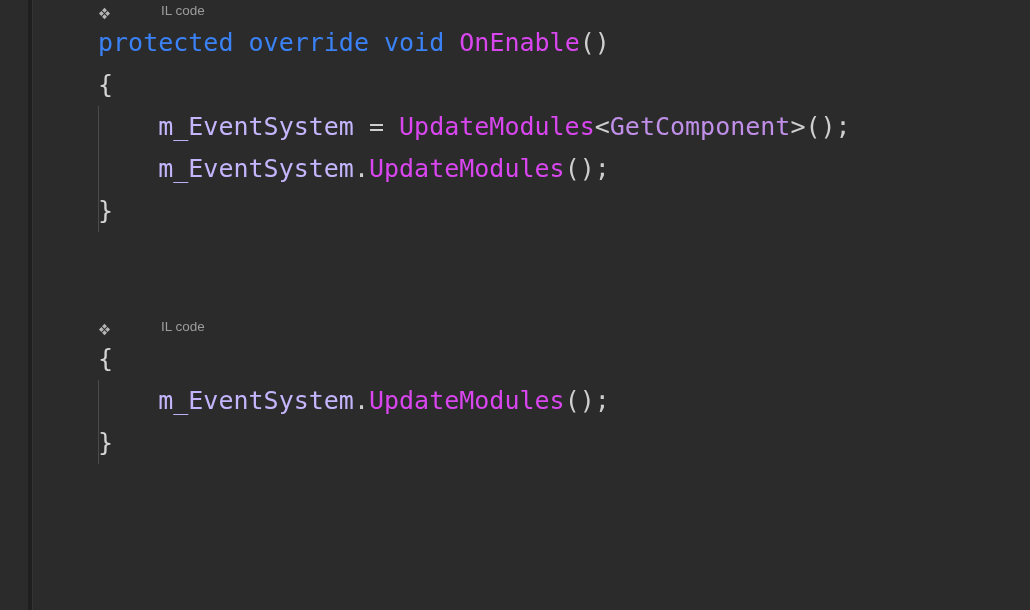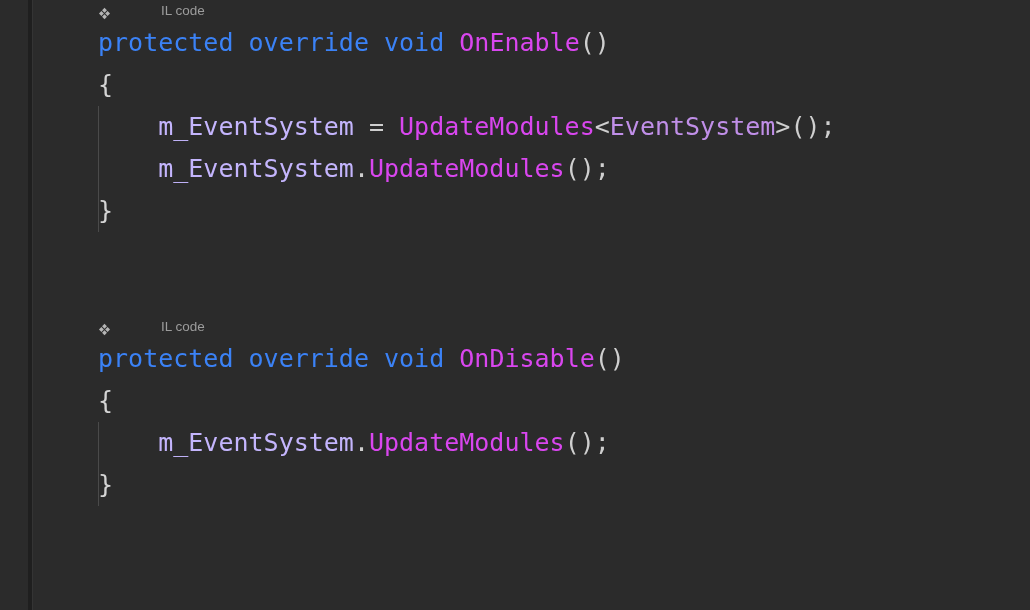--- a/index.html
+++ b/index.html
@@ -116,36 +116,35 @@
             <polygon points="4.2,5 7.2,8 4.2,11 1.2000000000000002,8" fill="#b5b5b5"></polygon>
             <polygon points="11.8,5 14.8,8 11.8,11 8.8,8" fill="#b5b5b5"></polygon>
             <polygon points="8,9 11,12 8,15 5,12" fill="#b5b5b5"></polygon>
           </svg></span>
         <span class="lens-label">IL code</span>
       </div>
       <div class="line"><span class="kw">protected</span><span class="pun"> </span><span class="kw">override</span><span class="pun"> </span><span class="kw">void</span><span class="pun"> </span><span class="mth">OnEnable</span><span class="pun">()</span></div>
       <div class="line"><span class="brc">{</span></div>
       <div style="position: relative;">
         <div class="guide" style="top: 0px; height: 126px;"></div>
-        <div class="line"><span class="pun">    </span><span class="var">m_EventSystem</span><span class="pun"> = </span><span class="mth">UpdateModules</span><span class="pun">&lt;</span><span class="typ">EventSystem</span><span class="pun">&gt;();</span></div>
+        <div class="line"><span class="pun">    </span><span class="var">m_EventSystem</span><span class="pun"> = </span><span class="mth">UpdateModules</span><span class="pun">&lt;</span><span class="typ">GetComponent</span><span class="pun">&gt;();</span></div>
         <div class="line"><span class="pun">    </span><span class="var">m_EventSystem</span><span class="pun">.</span><span class="mth">UpdateModules</span><span class="pun">();</span></div>
       </div>
       <div class="line"><span class="brc">}</span></div>
       <div class="line blank">&nbsp;</div>
       <div class="line blank">&nbsp;</div>
       <div class="lens">
         <span class="lens-icon"><svg viewBox="0 0 16 16" width="13" height="13">
             <polygon points="8,1 11,4 8,7 5,4" fill="#b5b5b5"></polygon>
             <polygon points="4.2,5 7.2,8 4.2,11 1.2000000000000002,8" fill="#b5b5b5"></polygon>
             <polygon points="11.8,5 14.8,8 11.8,11 8.8,8" fill="#b5b5b5"></polygon>
             <polygon points="8,9 11,12 8,15 5,12" fill="#b5b5b5"></polygon>
           </svg></span>
         <span class="lens-label">IL code</span>
       </div>
-      <div class="line"><span class="kw">protected</span><span class="pun"> </span><span class="kw">override</span><span class="pun"> </span><span class="kw">void</span><span class="pun"> </span><span class="mth">OnDisable</span><span class="pun">()</span></div>
       <div class="line"><span class="brc">{</span></div>
       <div style="position: relative;">
         <div class="guide" style="top: 0px; height: 84px;"></div>
         <div class="line"><span class="pun">    </span><span class="var">m_EventSystem</span><span class="pun">.</span><span class="mth">UpdateModules</span><span class="pun">();</span></div>
       </div>
       <div class="line"><span class="brc">}</span></div>
     </div>
 
 </div>
 

